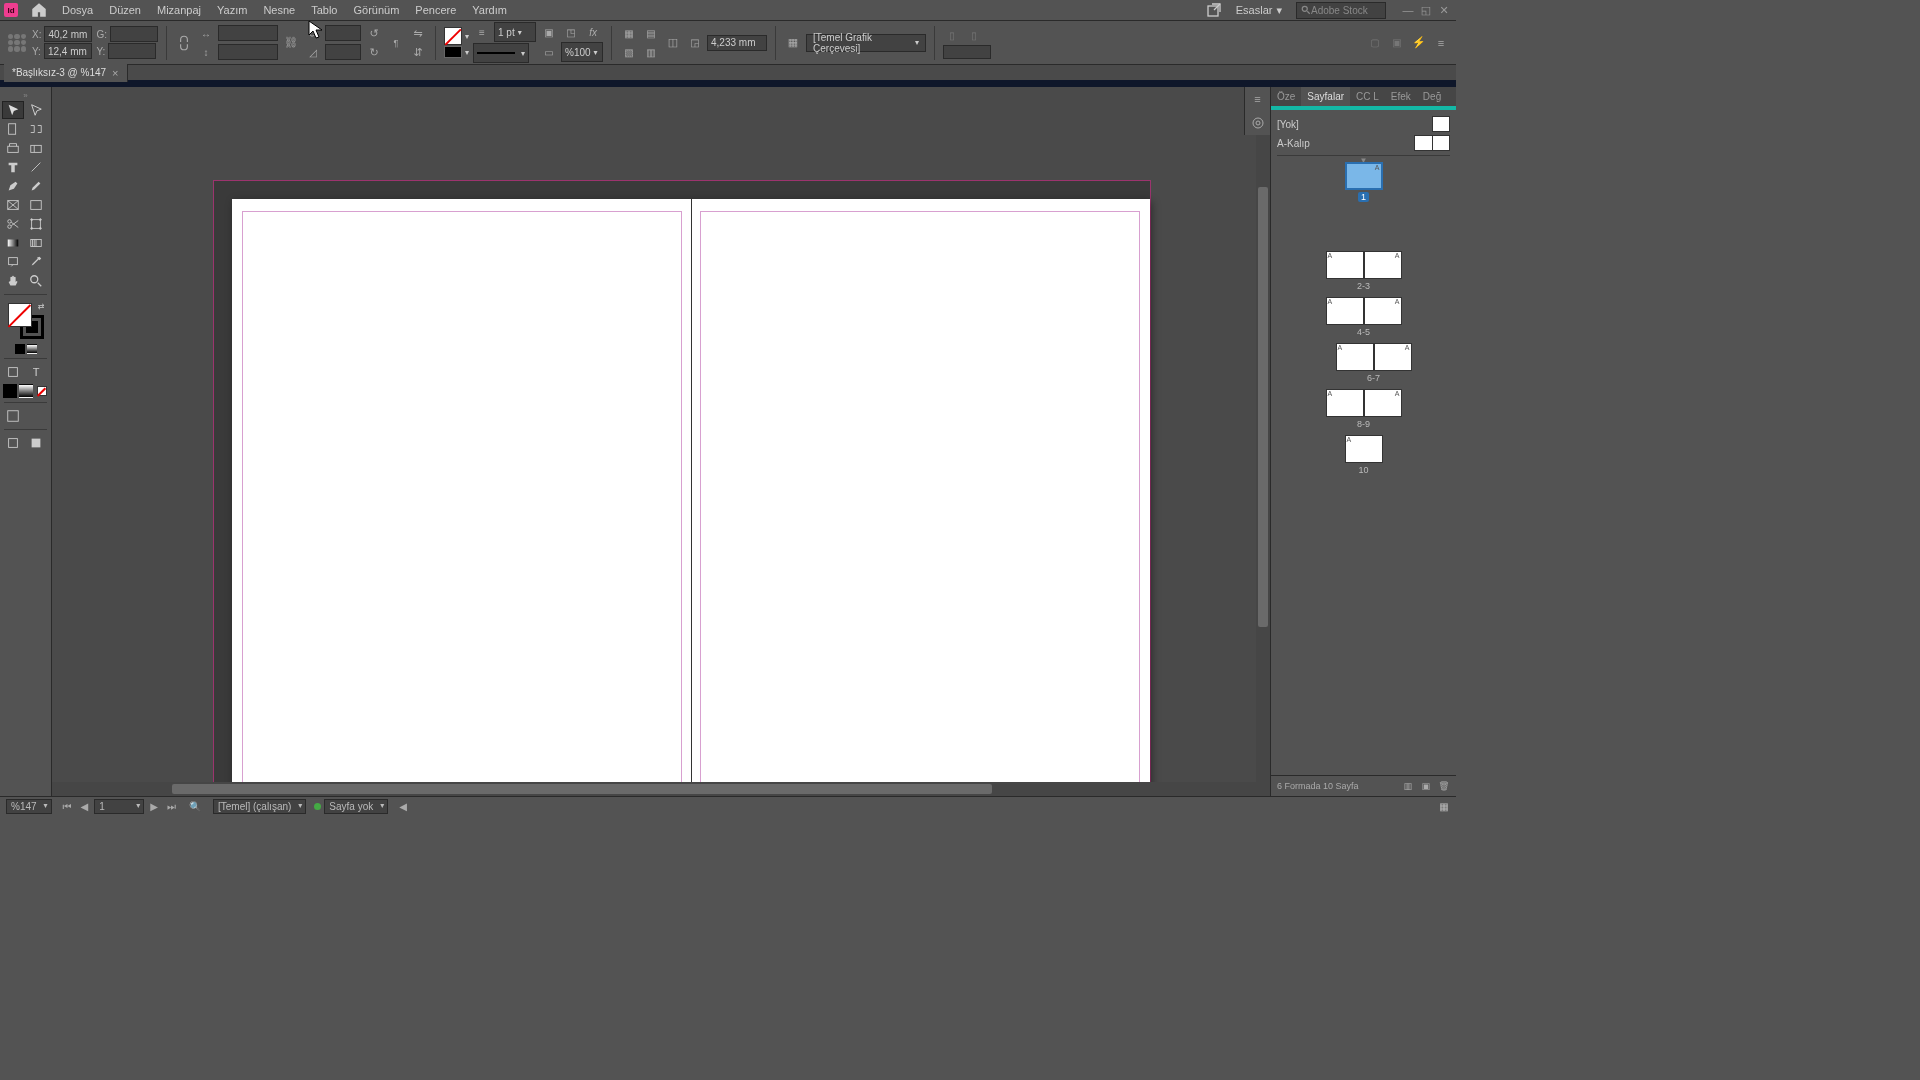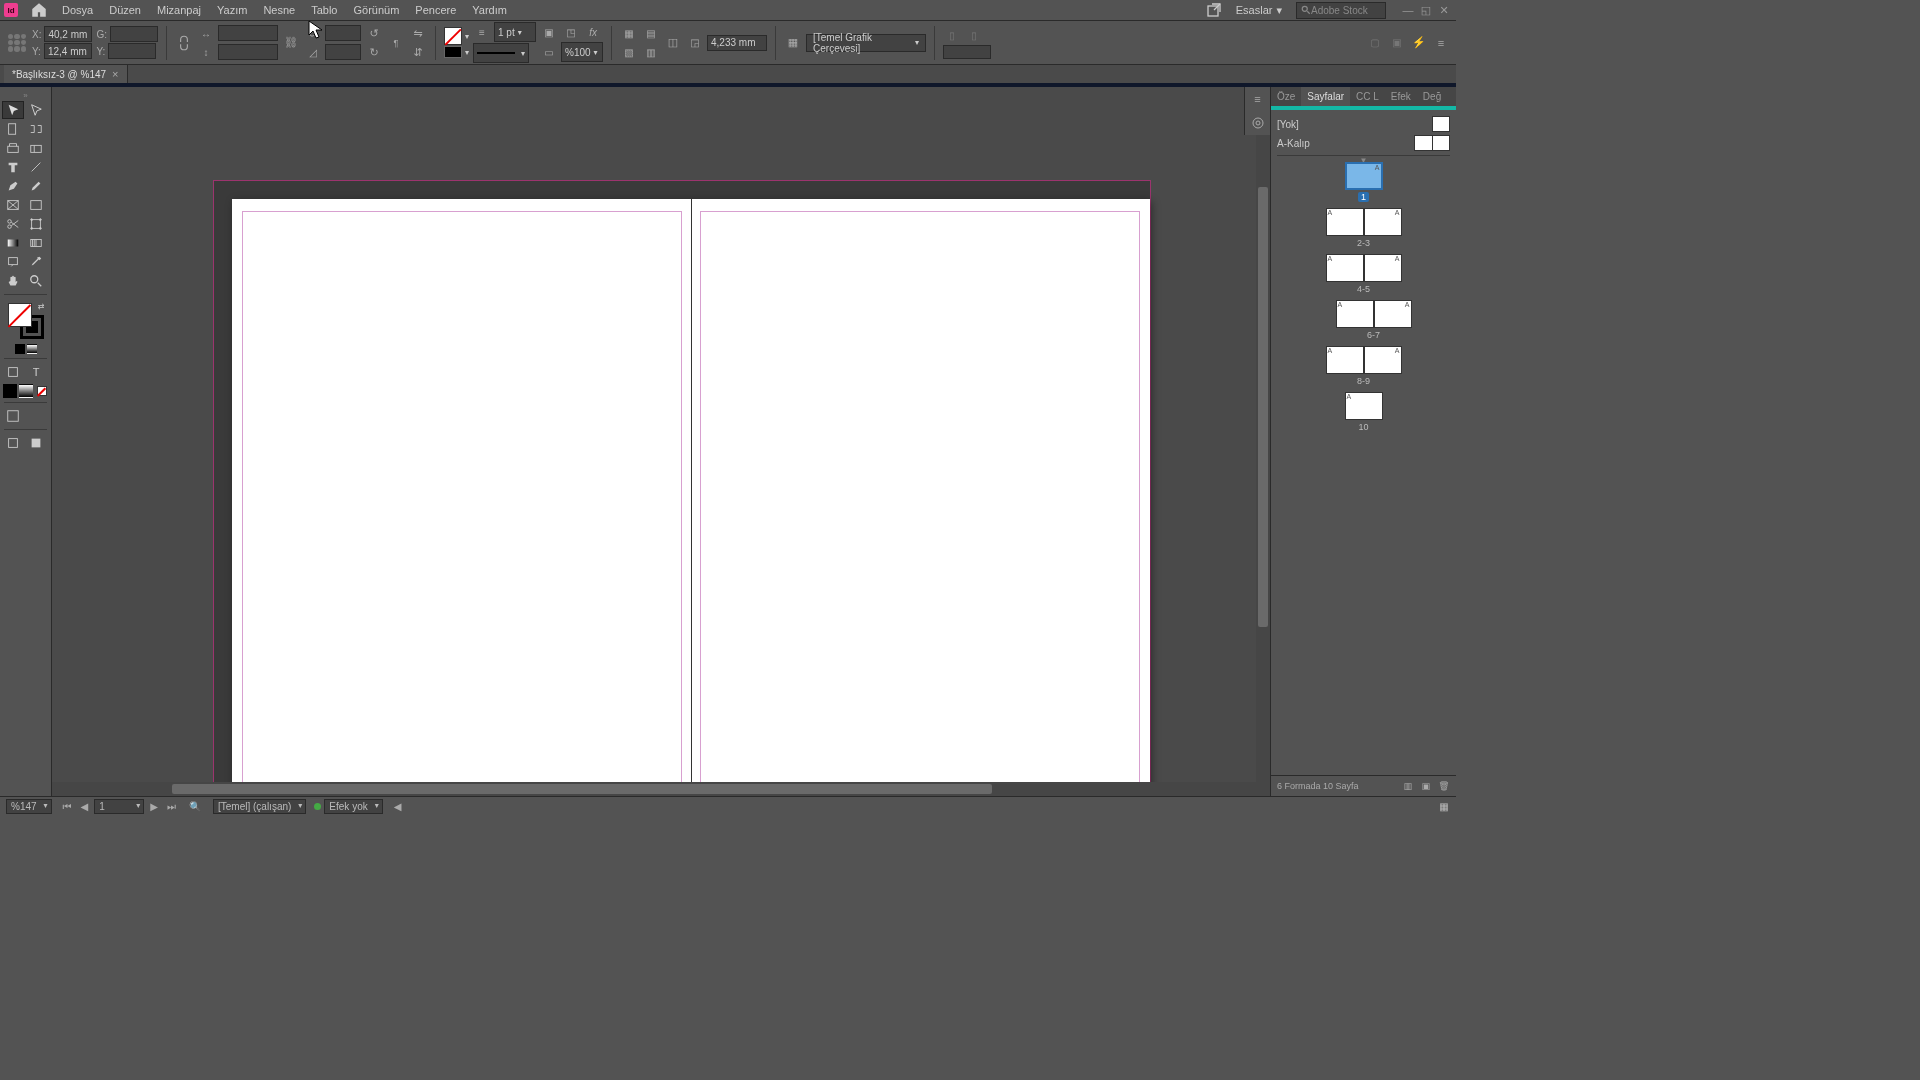--- a/index.html
+++ b/index.html
@@ -25,21 +25,21 @@
 .ctrl-select { background: #424242; border: 1px solid #2a2a2a; color: #ccc; padding: 1px 3px; font-size: 10px; height: 20px; display: flex; align-items: center; gap: 3px; }
 .refpoint { width: 22px; height: 22px; display: grid; grid-template-columns: repeat(3,1fr); grid-template-rows: repeat(3,1fr); gap: 1px; padding: 2px; }
 .refpoint div { background: #777; border-radius: 50%; }
 .swatch-none { width: 18px; height: 18px; background: #fff; position: relative; border: 1px solid #333; }
 .swatch-none::after { content: ''; position: absolute; width: 140%; height: 2px; background: #e00; top: 50%; left: -20%; transform: rotate(-45deg); }
 .swatch-black { width: 18px; height: 12px; background: #000; border: 1px solid #666; }
 .style-select { background: #424242; border: 1px solid #2a2a2a; color: #ccc; padding: 2px 6px; font-size: 10px; width: 120px; height: 18px; display: flex; align-items: center; justify-content: space-between; }
 .ctrl-input.narrow { width: 36px; }
 .ctrl-spacer { flex: 1; }
 
-.tabbar { background: #4a4a4a; height: 22px; display: flex; align-items: flex-start; padding: 0 4px; border-bottom: 4px solid #0f172a; }
+.tabbar { background: #4a4a4a; height: 22px; display: flex; align-items: center; padding: 0 4px; border-bottom: 7px solid #0f172a; }
 .doc-tab { background: #535353; padding: 3px 8px; display: flex; align-items: center; gap: 6px; font-size: 10px; color: #ddd; border-right: 1px solid #2a2a2a; }
 .tab-close { cursor: pointer; color: #aaa; font-size: 11px; }
 
 .workspace { display: flex; height: calc(100% - 107px); }
 
 .toolbox { width: 52px; background: #535353; border-right: 1px solid #2a2a2a; padding: 4px 2px; display: flex; flex-direction: column; gap: 1px; }
 .tool-row { display: flex; gap: 1px; }
 .tool { width: 22px; height: 18px; display: flex; align-items: center; justify-content: center; cursor: pointer; color: #ccc; border: 1px solid transparent; }
 .tool.active { background: #3a3a3a; border: 1px solid #222; }
 .tool svg { width: 14px; height: 14px; }
@@ -545,21 +545,21 @@
       <div class="pages-list">
         <div style="text-align:center;">
           <div class="page-spread-thumb">
               <div class="spread-marker">▼</div>
             <div class="page-thumb selected">
                 <span class="corner tr">A</span>
               </div>
           </div>
           <div><span class="page-label sel">1</span></div>
         </div>
-        <div style="text-align:center;">
+        <div style="text-align:center;margin-top:43px;">
           <div class="page-spread-thumb">
             <div class="page-thumb">
                 <span class="corner tl">A</span>
               </div>
             <div class="page-thumb">
                 <span class="corner tr">A</span>
               </div>
           </div>
           <div class="page-label">2-3</div>
         </div>
@@ -629,21 +629,21 @@
     <span class="nav-arrow">⏭</span>
   </div>
   <div class="status-item">
     <span class="ctrl-icon">🔍</span>
   </div>
   <div class="status-item">
     <div class="status-dropdown"><span>[Temel] (çalışan)</span></div>
   </div>
   <div class="status-item">
     <div class="green-dot"></div>
-    <div class="status-dropdown"><span>Efek yok</span></div>
+    <div class="status-dropdown"><span>Sayfa yok</span></div>
   </div>
   <span class="nav-arrow">◀</span>
   <div style="flex:1"></div>
   <div class="pf-icon">▦</div>
 </div>
 
 <svg class="cursor-arrow" width="16" height="20">
   <path d="M1 1l0 14 4-4 3 7 3-1-3-7 6 0z" fill="#fff" stroke="#000" stroke-width="1"></path>
 </svg>
 

